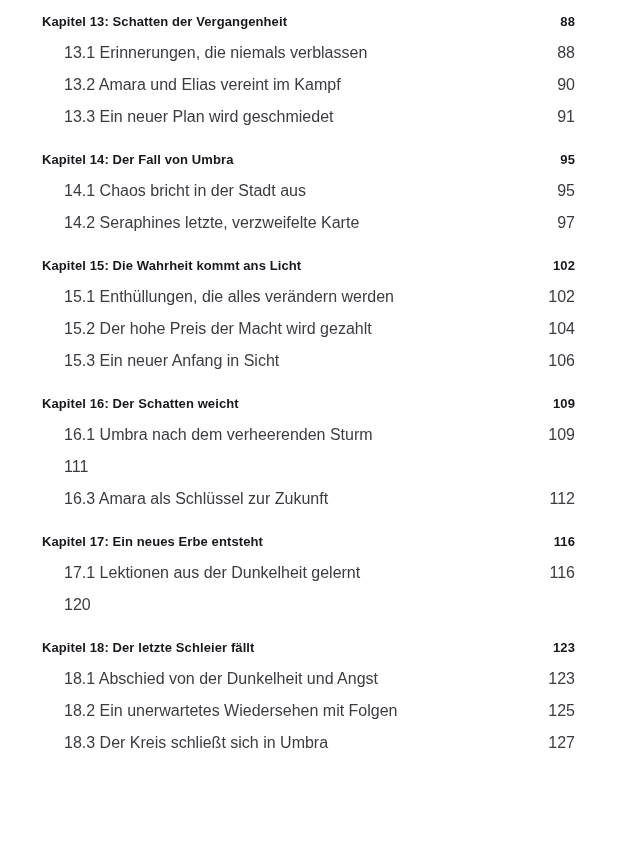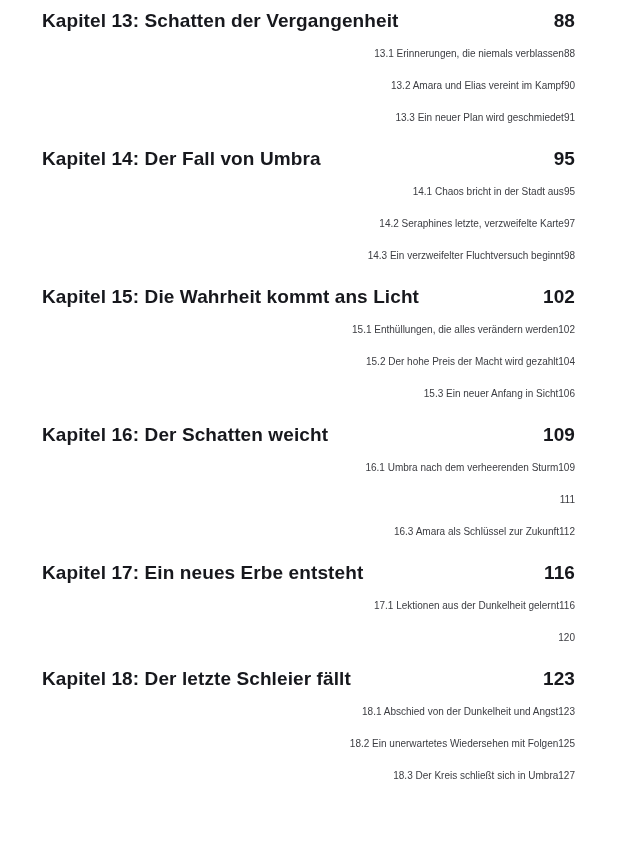--- a/index.html
+++ b/index.html
@@ -28,29 +28,28 @@
   }
   .toc-row .title {
     white-space: nowrap;
   }
   .toc-row .page {
     white-space: nowrap;
     text-align: right;
   }
   .chapter-row {
     font-weight: 700;
-    font-size: 19px;
+    font-size: 13px;
     color: #17181d;
     letter-spacing: 0.1px;
   }
   .section-row {
-    font-size: 10px;
+    font-size: 16px;
     color: #3b3c41;
     padding-left: 22px;
-    justify-content: flex-end;
   }
 </style>
 </head>
 <body>
 
 <div class="toc-page">
 
   <section class="toc-group">
     <div class="toc-row chapter-row">
       <span class="title">Kapitel 13: Schatten der Vergangenheit</span>
@@ -75,24 +74,20 @@
       <span class="title">Kapitel 14: Der Fall von Umbra</span>
       <span class="page">95</span>
     </div>
     <div class="toc-row section-row">
       <span class="title">14.1 Chaos bricht in der Stadt aus</span>
       <span class="page">95</span>
     </div>
     <div class="toc-row section-row">
       <span class="title">14.2 Seraphines letzte, verzweifelte Karte</span>
       <span class="page">97</span>
-    </div>
-    <div class="toc-row section-row">
-      <span class="title">14.3 Ein verzweifelter Fluchtversuch beginnt</span>
-      <span class="page">98</span>
     </div>
   </section>
 
   <section class="toc-group">
     <div class="toc-row chapter-row">
       <span class="title">Kapitel 15: Die Wahrheit kommt ans Licht</span>
       <span class="page">102</span>
     </div>
     <div class="toc-row section-row">
       <span class="title">15.1 Enthüllungen, die alles verändern werden</span>

